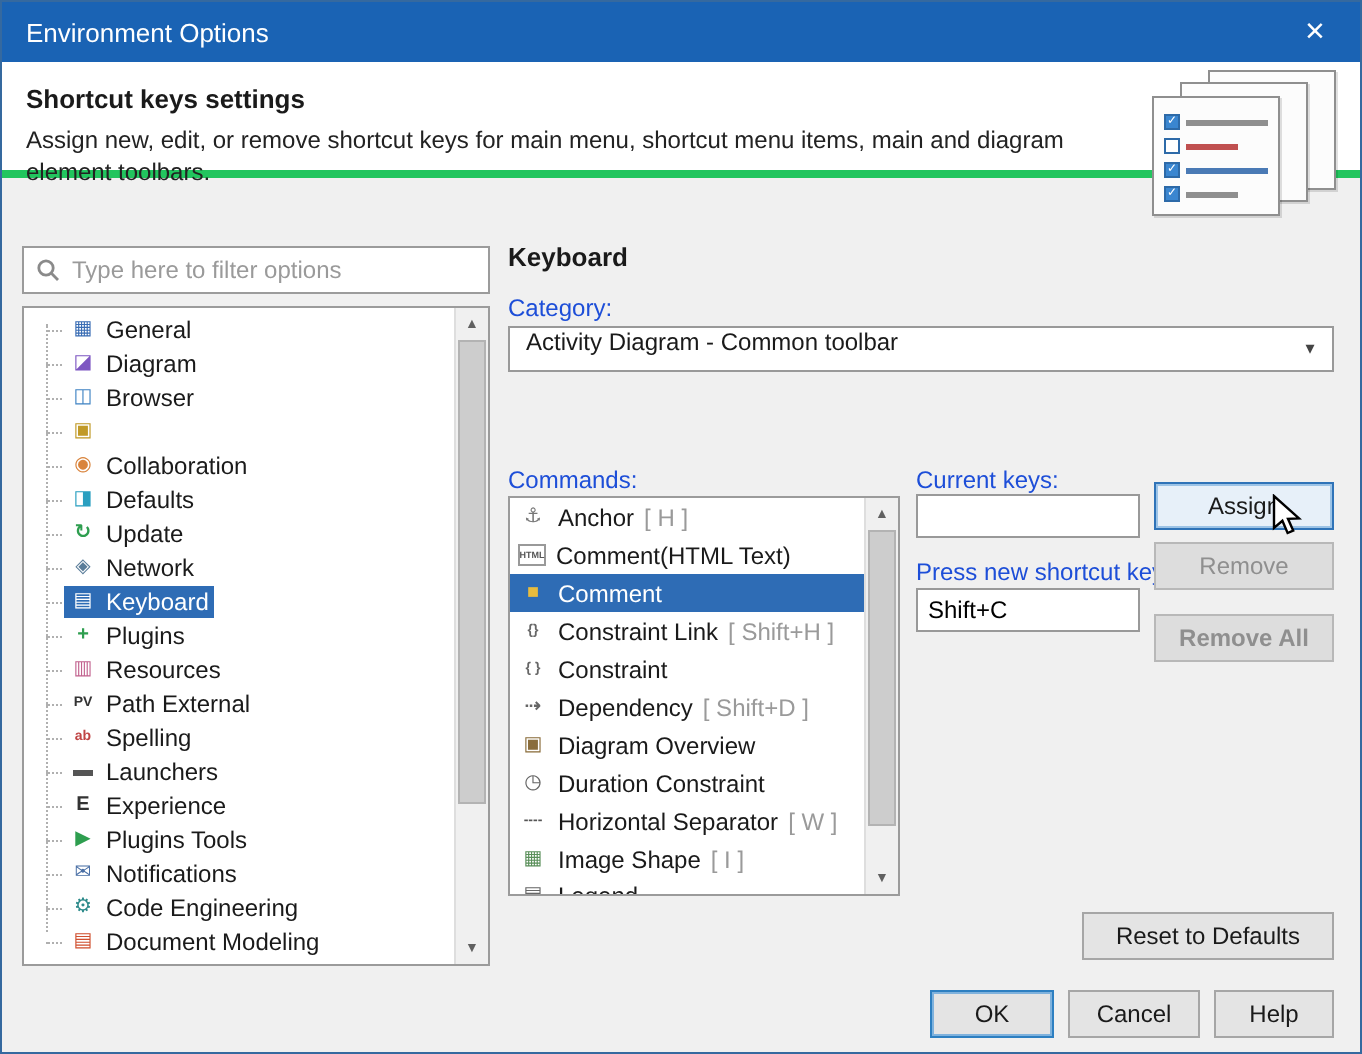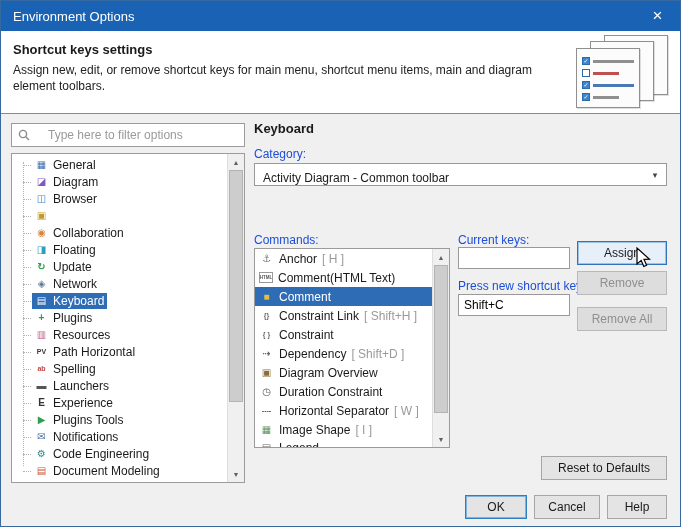--- a/index.html
+++ b/index.html
@@ -10,22 +10,22 @@
             border: 1px solid #35699f; overflow: hidden; }
 
   
   .titlebar { position: absolute; left: 0; top: 0; width: 100%; height: 30px;
               background: #1a63b4; color: #fff; display: flex; align-items: center; padding-left: 12px; }
   .titlebar .title { font-size: 13px; }
   .close-btn { position: absolute; right: 0; top: 0; width: 45px; height: 30px; color: #fff;
                display: flex; align-items: center; justify-content: center; font-size: 17px; }
 
   
-  .header { position: absolute; left: 0; top: 30px; width: 100%; height: 83px; background: #ffffff;
-            border-bottom: 1px solid #22c55e; }
+  .header { position: absolute; left: 0; top: 30px; width: 100%; height: 58px; background: #ffffff;
+            border-bottom: 4px solid #22c55e; }
   .header-title { position: absolute; left: 12px; top: 11px; font-weight: bold; font-size: 13px; }
   .header-desc { position: absolute; left: 12px; top: 31px; width: 540px; line-height: 16px; color: #222; }
 
   
   .header-art { position: absolute; right: 12px; top: 4px; width: 106px; height: 74px; }
   .sheet { position: absolute; width: 64px; height: 60px; background: #fcfcfc; border: 1px solid #8f8f8f;
            box-shadow: 1px 1px 0 rgba(0,0,0,.12); }
   .sheet.s3 { right: 0; top: 0; }
   .sheet.s2 { right: 14px; top: 6px; }
   .sheet.s1 { right: 28px; top: 13px; padding-top: 4px; }
@@ -33,21 +33,21 @@
   .cb { width: 8px; height: 8px; flex: none; background: #3a86d0; border: 1px solid #2d6aa8;
         color: #fff; font-size: 6px; line-height: 7px; text-align: center; }
   .cb.empty { background: #fff; }
   .bar { height: 3px; background: #8f8f8f; flex: 1; }
   .bar.red { background: #c05050; }
   .bar.blue { background: #4a7ab5; }
   .bar.short { flex: 0 0 26px; }
 
   
   .filter-box { position: absolute; left: 10px; top: 122px; width: 234px; height: 24px; background: #fff;
-                border: 1px solid #9b9b9b; display: flex; align-items: center; padding: 0 6px; gap: 18px; }
+                border: 1px solid #9b9b9b; display: flex; align-items: center; padding: 0 6px; gap: 6px; }
   .filter-box input { border: none; outline: none; flex: 1; font: inherit; color: #333; min-width: 0; }
   .filter-box input::placeholder { color: #9a9a9a; }
 
   
   .tree-panel { position: absolute; left: 10px; top: 152px; width: 234px; height: 330px; background: #fff;
                 border: 1px solid #9b9b9b; overflow: hidden; }
   .tree-inner { position: absolute; left: 0; top: 2px; right: 17px; bottom: 0; }
   .tree-vline { position: absolute; left: 11px; top: 8px; bottom: 16px; border-left: 1px dotted #b0b0b0; }
   .tree-item { height: 17px; display: flex; align-items: center; padding-left: 6px; position: relative; }
   .tree-item::before { content: ""; position: absolute; left: 11px; top: 50%; width: 8px; border-top: 1px dotted #b0b0b0; }
@@ -68,21 +68,21 @@
   .sb-btn.down { bottom: 0; }
   .sb-thumb { position: absolute; left: 1px; right: 1px; background: #cdcdcd; border: 1px solid #b3b3b3; }
   .tree-panel .sb-thumb { top: 16px; height: 232px; }
   .cmd-list .sb-thumb { top: 16px; height: 148px; }
 
   
   .section-title { position: absolute; left: 253px; top: 120px; font-weight: bold; font-size: 13px; }
   .field-label { position: absolute; color: #1d4ed8; }
   .lbl-category { left: 253px; top: 146px; }
   .combo { position: absolute; left: 253px; top: 162px; width: 413px; height: 23px; background: #fff;
-           border: 1px solid #999; display: flex; align-items: flex-end; padding: 0 26px 0 8px; }
+           border: 1px solid #999; display: flex; align-items: flex-start; padding: 0 26px 0 8px; }
   .combo-arrow { position: absolute; right: 1px; top: 1px; bottom: 1px; width: 20px; display: flex;
                  align-items: center; justify-content: center; color: #444; font-size: 9px; }
 
   .lbl-commands { left: 253px; top: 232px; }
   .cmd-list { position: absolute; left: 253px; top: 247px; width: 196px; height: 200px; background: #fff;
               border: 1px solid #9b9b9b; overflow: hidden; }
   .cmd-inner { position: absolute; left: 0; top: 0; right: 17px; bottom: 0; overflow: hidden; }
   .cmd-item { height: 19px; display: flex; align-items: center; gap: 5px; padding: 0 4px; white-space: nowrap; }
   .cmd-item.selected { background: #2e6cb5; color: #fff; }
   .cmd-item.partial { height: 9px; overflow: hidden; align-items: flex-start; padding-top: 2px; }
@@ -94,21 +94,21 @@
   .txt-input { position: absolute; width: 112px; height: 22px; border: 1px solid #999; background: #fff;
                font: inherit; padding: 0 5px; outline: none; }
   .input-current { left: 457px; top: 246px; }
   .input-new { left: 457px; top: 293px; }
 
   .btn { position: absolute; height: 24px; background: #e4e4e4; border: 1px solid #a6a6a6;
          font: inherit; font-size: 12px; color: #1a1a1a; text-align: center; }
   .btn-assign { left: 576px; top: 240px; width: 90px; border: 1px solid #2f73b8;
                 box-shadow: inset 0 0 0 1px #9cc3e6; background: #e7f0f9; }
   .btn-remove { left: 576px; top: 270px; width: 90px; text-align: center; }
-  .btn-removeall { left: 576px; top: 306px; width: 90px; }
+  .btn-removeall { left: 576px; top: 306px; width: 90px; font-weight: bold; }
   .btn.disabled { color: #8f8f8f; background: #dddddd; border-color: #b8b8b8; }
   .btn-reset { left: 540px; top: 455px; width: 126px; }
 
   .btn-ok { left: 464px; top: 494px; width: 62px; border: 1px solid #2d7fc1; box-shadow: inset 0 0 0 1px #7fb2dd; }
   .btn-cancel { left: 533px; top: 494px; width: 66px; }
   .btn-help { left: 606px; top: 494px; width: 60px; }
 
   
   .cursor { position: absolute; left: 633px; top: 246px; width: 22px; height: 22px; z-index: 20; pointer-events: none; }
 </style>
@@ -186,21 +186,21 @@
         </div>
         <div class="tree-item">
           <span class="row-content">
             <span class="icon-slot icon" style="color: rgb(217, 132, 61);">◉</span>
             <span class="t-label">Collaboration</span>
           </span>
         </div>
         <div class="tree-item">
           <span class="row-content">
             <span class="icon-slot icon" style="color: rgb(42, 159, 192);">◨</span>
-            <span class="t-label">Floating</span>
+            <span class="t-label">Defaults</span>
           </span>
         </div>
         <div class="tree-item">
           <span class="row-content">
             <span class="icon-slot icon" style="color: rgb(46, 158, 79);">↻</span>
             <span class="t-label">Update</span>
           </span>
         </div>
         <div class="tree-item">
           <span class="row-content">
@@ -222,21 +222,21 @@
         </div>
         <div class="tree-item">
           <span class="row-content">
             <span class="icon-slot icon" style="color: rgb(194, 99, 143);">▥</span>
             <span class="t-label">Resources</span>
           </span>
         </div>
         <div class="tree-item">
           <span class="row-content">
             <span class="icon-slot icon tiny" style="color: rgb(51, 51, 51);">PV</span>
-            <span class="t-label">Path Horizontal</span>
+            <span class="t-label">Path External</span>
           </span>
         </div>
         <div class="tree-item">
           <span class="row-content">
             <span class="icon-slot icon tiny" style="color: rgb(192, 69, 69);">ab</span>
             <span class="t-label">Spelling</span>
           </span>
         </div>
         <div class="tree-item">
           <span class="row-content">

